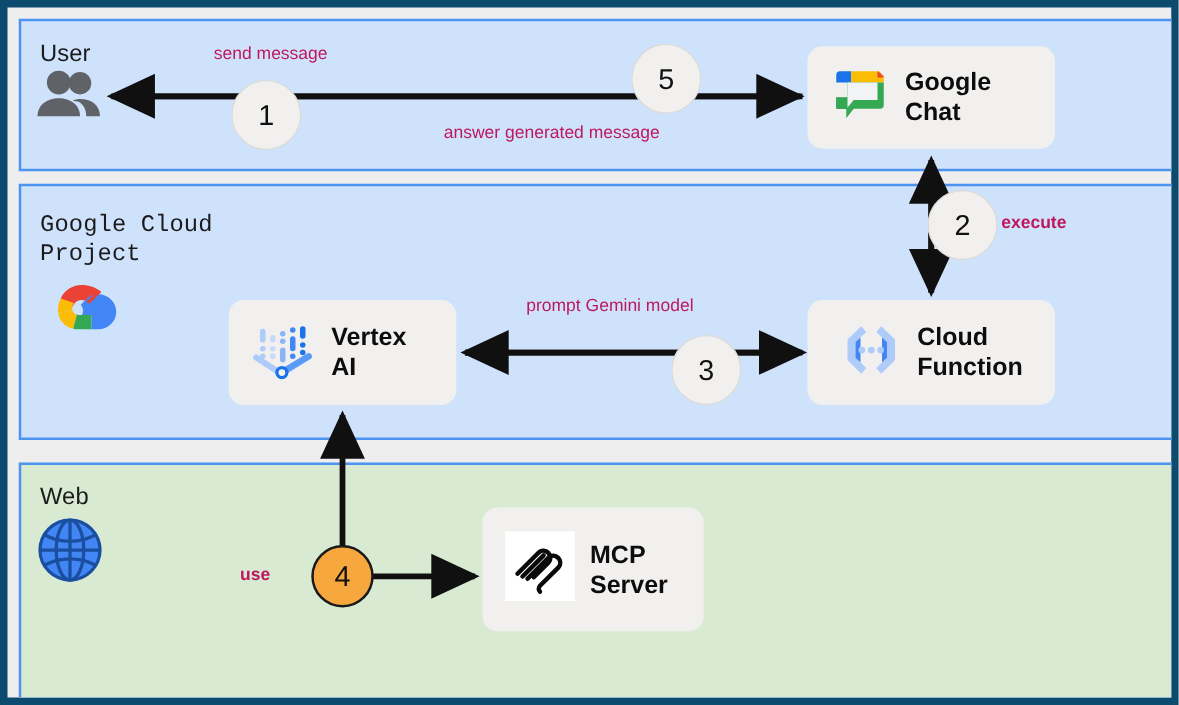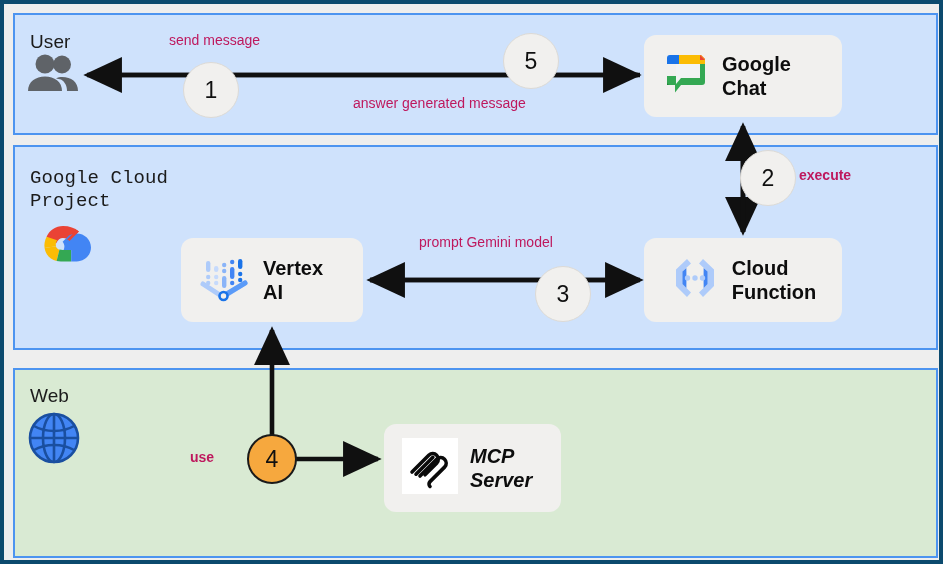--- a/index.html
+++ b/index.html
@@ -8,21 +8,21 @@
     background: #ffffff;
   }
   body {
     font-family: "Liberation Sans", sans-serif;
   }
   #canvas {
     position: relative;
     width: 943px;
     height: 564px;
     background: #eeeeee;
-    border: 4px solid #0c4a6e;
+    border: 6px solid #0c4a6e;
     box-sizing: border-box;
     overflow: hidden;
   }
   .panel {
     position: absolute;
     box-sizing: border-box;
     border: 2px solid #4d94f0;
   }
   .panel-user   { left: 9px;  top: 9px;   width: 925px; height: 122px; background: #cfe2fc; }
   .panel-gcp    { left: 9px;  top: 141px; width: 925px; height: 205px; background: #cfe2fc; }
@@ -54,21 +54,21 @@
   .node-title {
     font-size: 20px;
     font-weight: bold;
     color: #0d0d0d;
     line-height: 24px;
     white-space: pre-line;
   }
   .node-chat   { left: 640px; top: 31px;  width: 198px; height: 82px; }
   .node-vertex { left: 177px; top: 234px; width: 182px; height: 84px; }
   .node-fn     { left: 640px; top: 234px; width: 198px; height: 84px; justify-content: center; }
-  .node-mcp    { left: 380px; top: 420px; width: 177px; height: 88px; font-style: italic; }
+  .node-mcp    { left: 380px; top: 400px; width: 177px; height: 99px; }
 
   .node-icon { flex: 0 0 auto; display: block; }
 
   
   .floating-icon { position: absolute; }
   .ic-user  { left: 22px; top: 50px; }
   .ic-gcloud{ left: 30px; top: 219px; }
   .ic-globe { left: 24px; top: 408px; }
 
   

